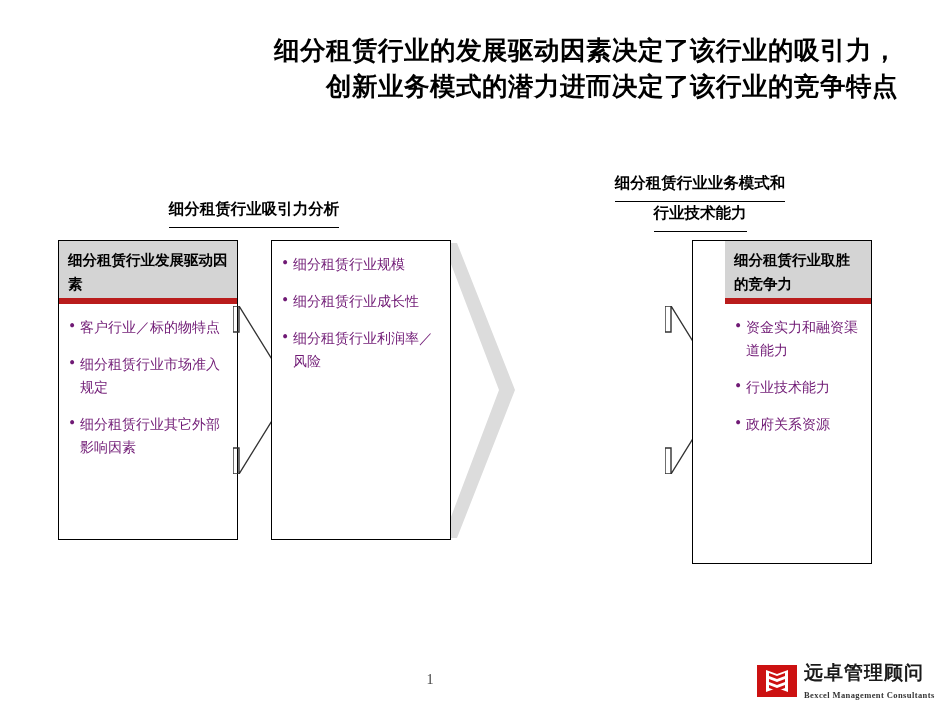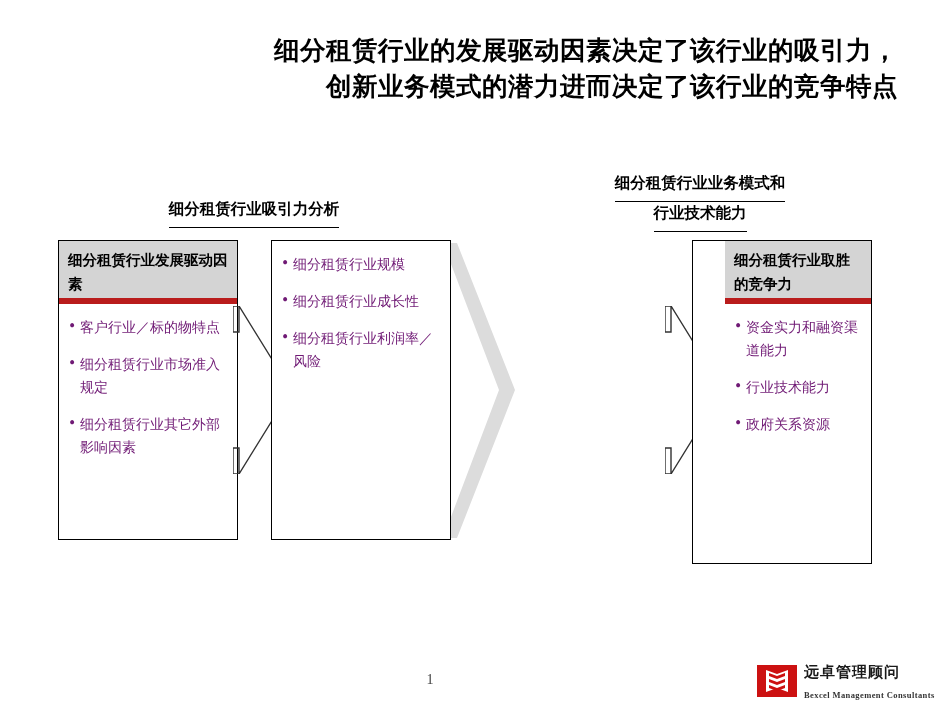--- a/index.html
+++ b/index.html
@@ -135,21 +135,21 @@
     left: 9px; top: 6px;
     width: 22px; height: 20px;
     background:
       linear-gradient(#cc1111 0 0) padding-box,
       #ffffff;
     clip-path: polygon(0 0, 100% 0, 50% 35%, 100% 30%, 50% 65%, 100% 60%, 50% 100%, 0 100%);
     background: #ffffff;
   }
   .logo-text { flex: 1 1 auto; }
   .logo-cn {
-    font-size: 15px;
+    font-size: 19px;
     font-weight: bold;
     color: #1a1a1a;
     letter-spacing: 1px;
     line-height: 22px;
     white-space: nowrap;
   }
   .logo-en {
     font-size: 8.5px;
     font-weight: bold;
     color: #333333;

